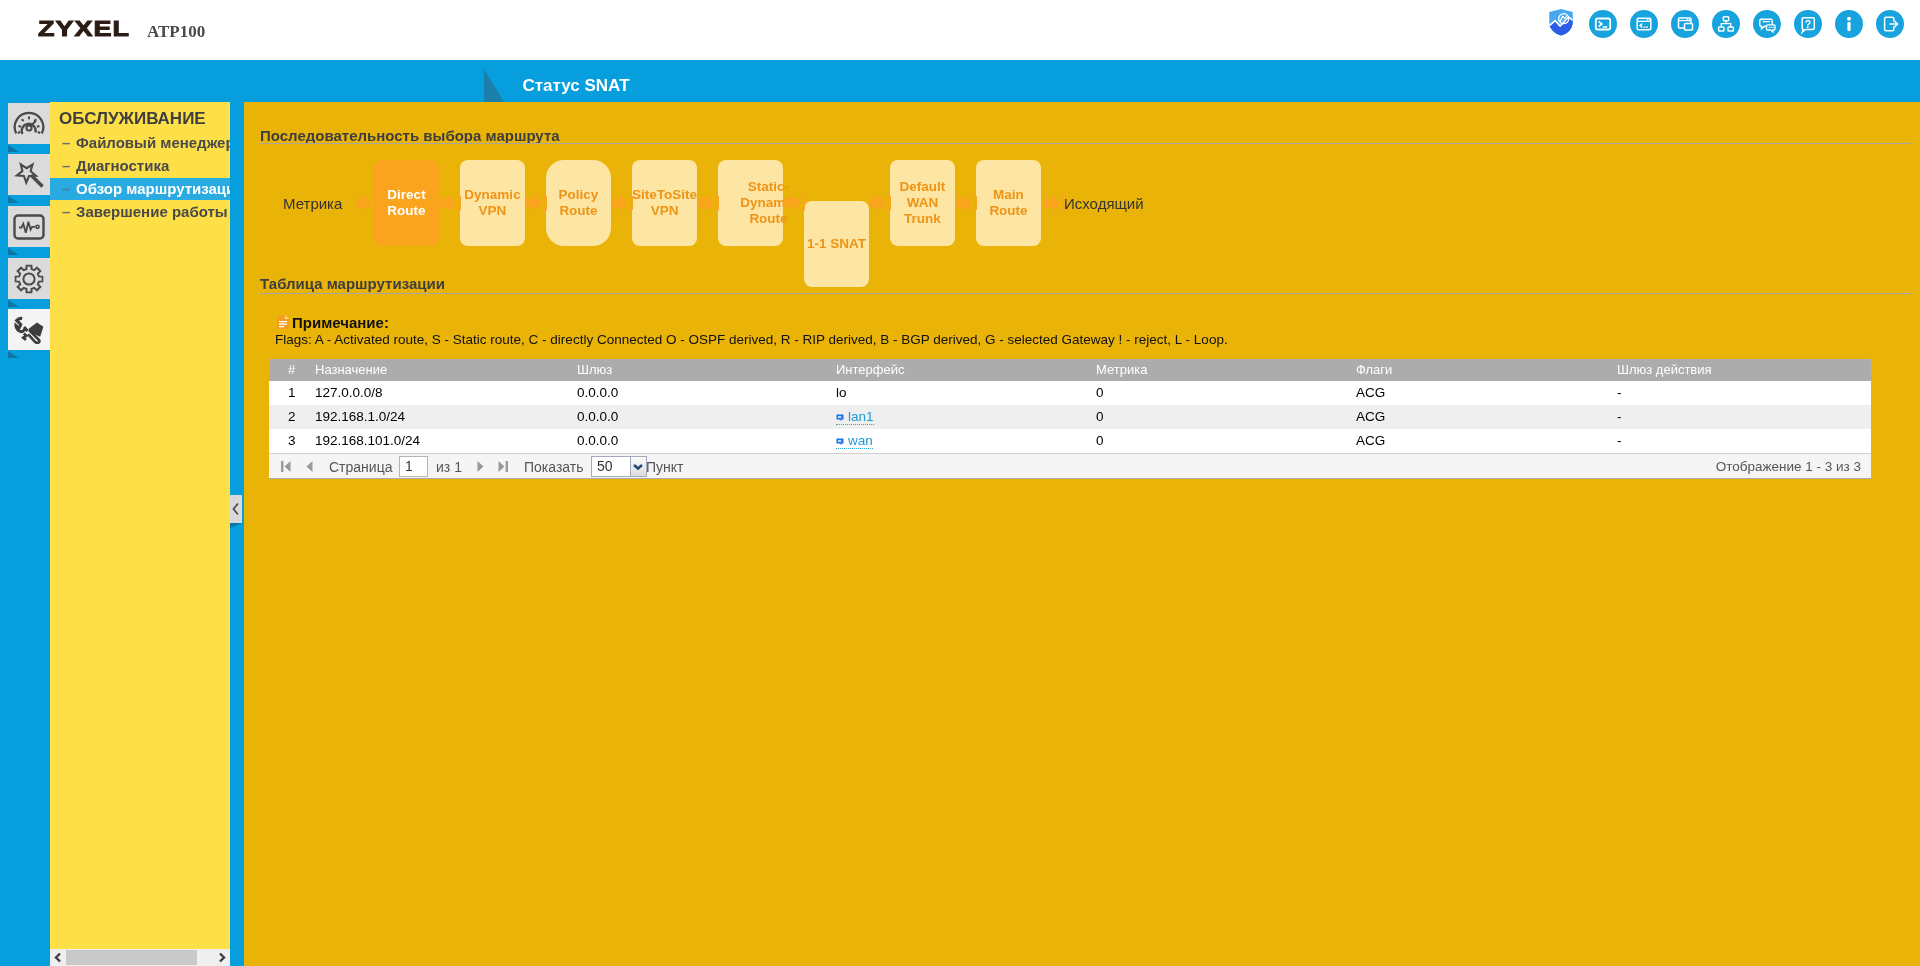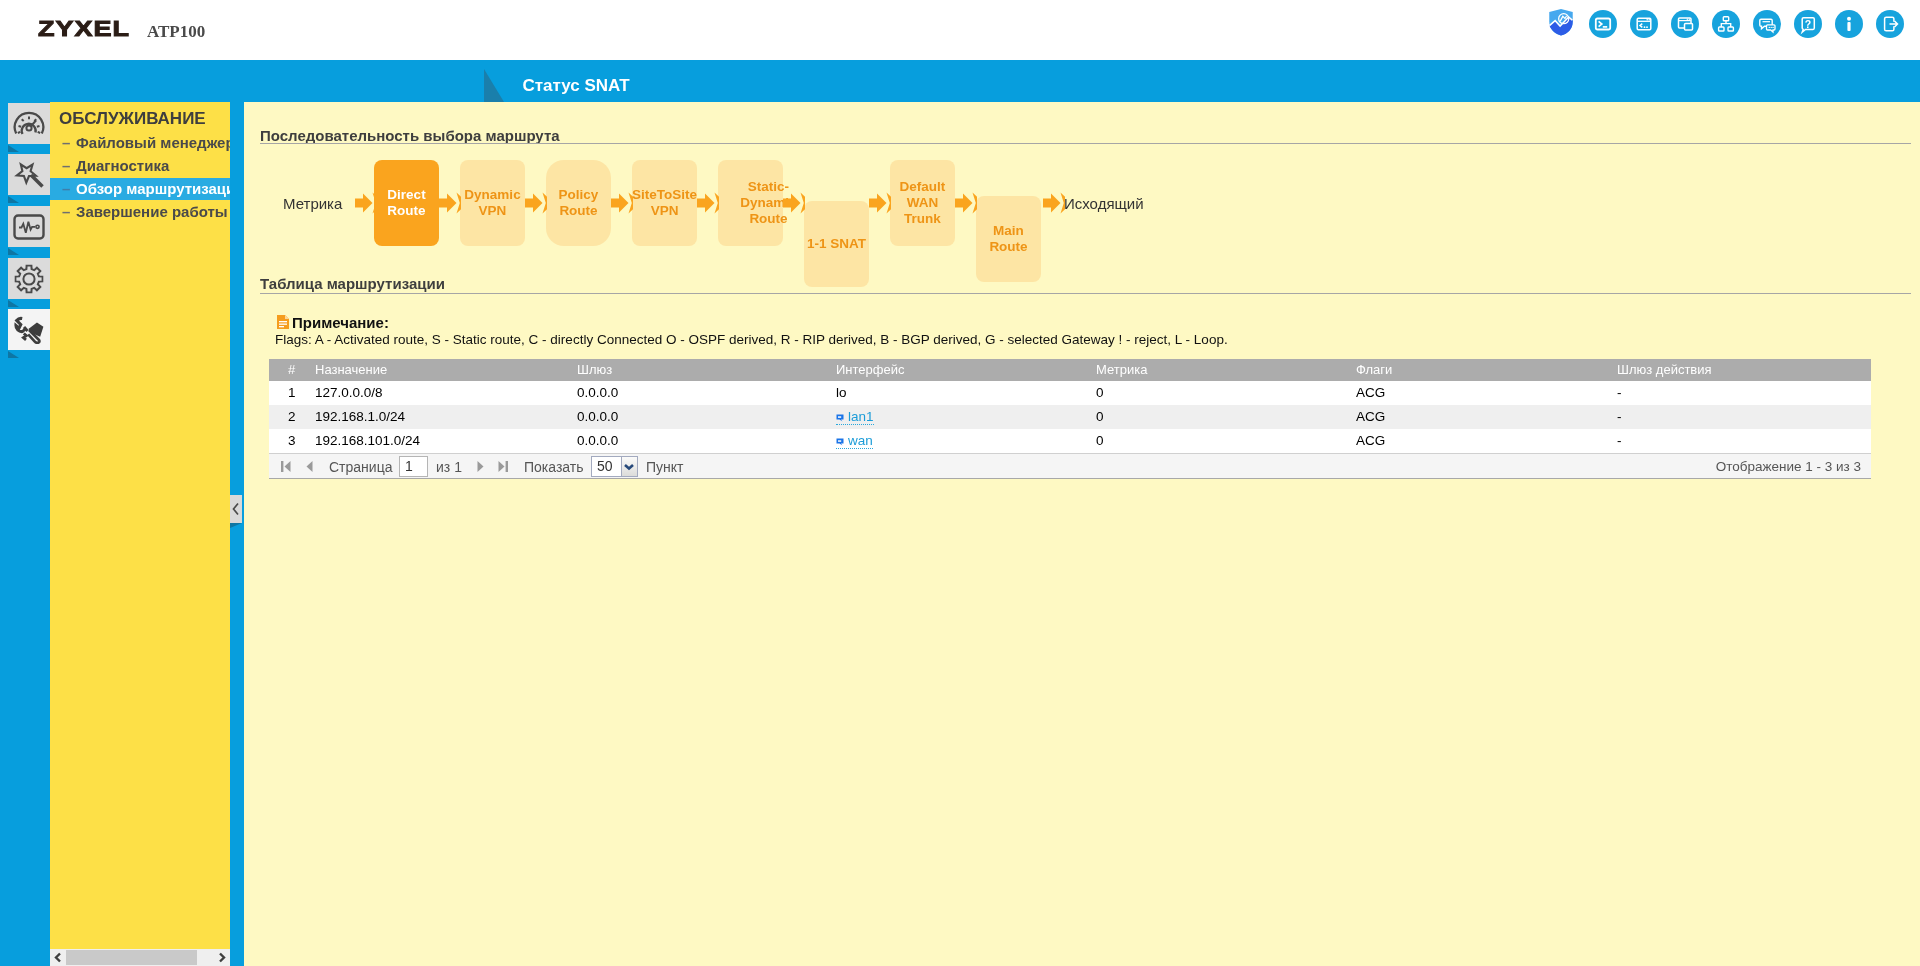--- a/index.html
+++ b/index.html
@@ -33,21 +33,21 @@
   color:#4a4a4a; line-height:22px; }
 .mitem .dash { position:absolute; left:12px; color:#6f6f6f; }
 .mitem .txt { position:absolute; left:26px; white-space:nowrap; overflow:hidden; width:154px; }
 #hilite { background:#29abe2; color:#ffffff; }
 #hilite .dash { color:#3f7ea9; }
 #collapse { position:absolute; left:230px; top:393px; width:12px; height:28px; background:#d9d9d9; }
 #sscroll { position:absolute; left:0px; top:847px; width:180px; height:17px; background:#efefef; }
 #sthumb { position:absolute; left:16px; top:1px; width:131px; height:15px; background:#c9c9c9; }
 
 
-#content { position:absolute; left:244px; top:102px; width:1676px; height:864px; background:#fef9c3; }
+#content { position:absolute; left:244px; top:102px; width:1676px; height:864px; background:#eab308; }
 .h1 { position:absolute; left:16px; font-weight:bold; font-size:15px; color:#3e3e3e; }
 .rule { position:absolute; left:16px; width:1651px; height:0; border-top:1px solid #a6a6a6; }
 
 
 .fbox { position:absolute; top:58px; width:65px; height:86px; border-radius:8px; background:#fde5a4;
   color:#ee9416; font-weight:bold; font-size:13.5px; text-align:center; display:flex;
   align-items:center; justify-content:center; line-height:16px; }
 .fbox.first { background:#faa41e; color:#ffffff; }
 .flabel { position:absolute; top:93px; font-size:15px; color:#333333; }
 .farrow { position:absolute; top:90px; }
@@ -65,21 +65,21 @@
 .trow > span { position:absolute; top:4px; }
 .c0{left:19px;} .c1{left:46px;} .c2{left:308px;} .c3{left:567px;} .c4{left:827px;}
 .c5{left:1087px;} .c6{left:1348px;}
 .iflink { color:#1b9cd8; }
 #pager { position:relative; height:26px; background:#f5f5f5; border-top:1px solid #d0d0d0;
   border-bottom:1px solid #a8a8a8; font-size:14px; color:#555555; }
 #pager .pi { position:absolute; top:5px; }
 #pager .pt { position:absolute; top:5px; }
 #pginput { position:absolute; left:130px; top:2px; width:29px; height:21px; background:#ffffff;
   border:1px solid #b5b5b5; font-size:14px; color:#333; padding-left:5px; line-height:19px;}
-#pgselect { position:absolute; left:322px; top:2px; width:47px; height:21px; background:#ffffff;
+#pgselect { position:absolute; left:322px; top:2px; width:56px; height:21px; background:#ffffff;
   border:1px solid #a3aabf; }
 #pgselect .val { position:absolute; left:5px; top:1px; font-size:14px; color:#333; }
 #pgselect .btn { position:absolute; right:0; top:0; width:16px; height:19px;
   background:linear-gradient(#fbfbfa,#dcdcda); border-left:1px solid #a3aabf; }
 #disp { position:absolute; right:10px; top:5px; font-size:13.5px; color:#555555; }
 .ibox.active { background:#f4f4f4; }
 .ifi { position:relative; top:1px; margin-right:2px; }
 .ifc { display:flex; align-items:center; gap:2px; border-bottom:1px dotted #29a8dc; }
 </style>
 </head>
@@ -267,21 +267,21 @@
     <div class="rule" style="top:41px;"></div>
 
     <div class="flabel" style="left:39px;">Метрика</div>
     <div class="fbox first" style="left:130px;">Direct<br>Route</div>
     <div class="fbox" style="left:216px;">Dynamic<br>VPN</div>
     <div class="fbox" style="left:302px;border-radius:18px;">Policy<br>Route</div>
     <div class="fbox" style="left:388px;">SiteToSite<br>VPN</div>
     <div class="fbox" style="left:474px;padding-left:36px;">Static-<br>Dynamic<br>Route</div>
     <div class="fbox" style="left:560px;margin-top:41px;">1-1 SNAT</div>
     <div class="fbox" style="left:646px;">Default<br>WAN<br>Trunk</div>
-    <div class="fbox" style="left:732px;margin-top:36px;">Main<br>Route</div>
+    <div class="fbox" style="left:732px;">Main<br>Route</div>
     <svg class="farrow" style="left:111px;" width="22" height="22" viewBox="0 0 22 22">
         <g fill="#faa41e">
           <rect x="0" y="6.5" width="8.5" height="9"></rect>
           <polygon points="8,1.5 17.5,11 8,20.5"></polygon>
           <path d="M17.5 0.5 L22 4.8 L22 17.2 L17.5 21.5 L20.8 11 Z"></path>
         </g>
       </svg>
     <svg class="farrow" style="left:195px;" width="22" height="22" viewBox="0 0 22 22">
         <g fill="#faa41e">
           <rect x="0" y="6.5" width="8.5" height="9"></rect>

